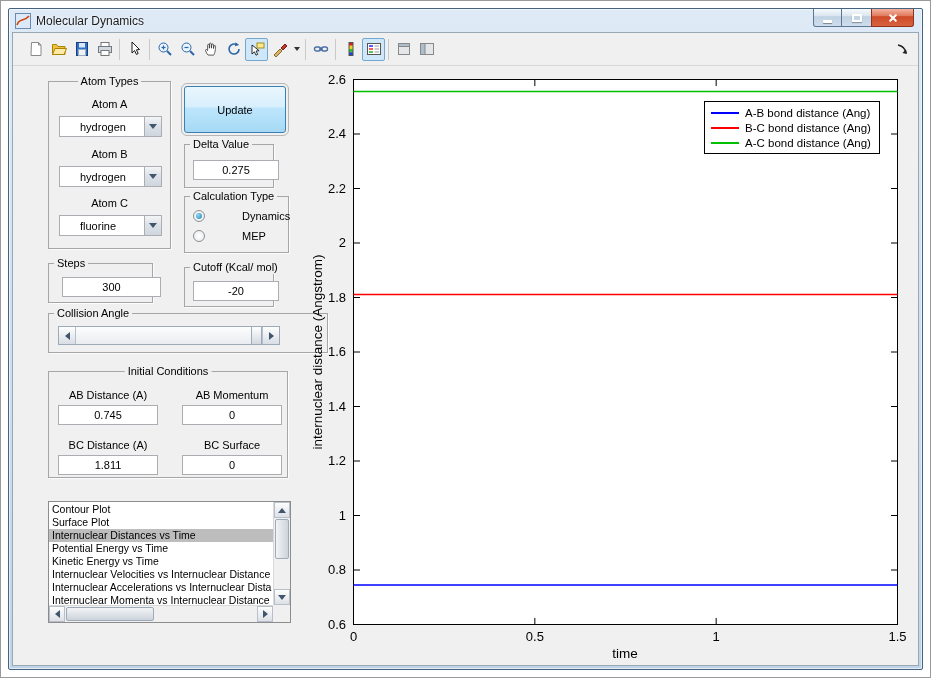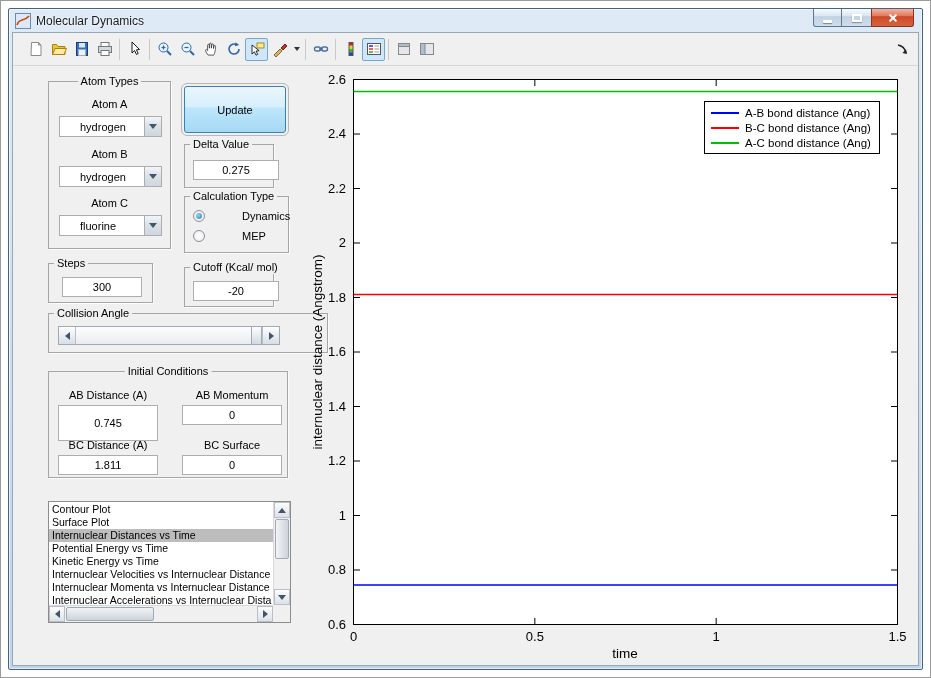--- a/index.html
+++ b/index.html
@@ -292,21 +292,21 @@
         <span>Dynamics</span>
       </div>
       <div class="radio-row" style="left:8px;top:33px;">
         <span class="radio-circle"></span>
         <span>MEP</span>
       </div>
     </div>
 
     <div class="groupbox" style="left:35px;top:230px;width:105px;height:40px;">
       <span class="gb-title">Steps</span>
-      <div class="edit" style="left:13px;top:13px;width:80px;height:20px;">300</div>
+      <div class="edit" style="left:13px;top:13px;width:99px;height:20px;">300</div>
     </div>
 
     <div class="groupbox" style="left:171px;top:234px;width:90px;height:40px;">
       <span class="gb-title">Cutoff (Kcal/ mol)</span>
       <div class="edit" style="left:8px;top:13px;width:86px;height:20px;">-20</div>
     </div>
 
     <div class="groupbox" style="left:35px;top:280px;width:280px;height:40px;">
       <span class="gb-title">Collision Angle</span>
       <div class="hslider" style="left:9px;top:12px;width:222px;height:19px;">
@@ -317,38 +317,38 @@
         <span class="sl-btn right">
               <span class="tri-right"></span>
             </span>
       </div>
     </div>
 
     <div class="groupbox" style="left:35px;top:338px;width:240px;height:107px;">
       <span class="gb-title centered">Initial Conditions</span>
       <div class="field-label" style="left:9px;top:17px;width:100px;">AB Distance (A)</div>
       <div class="field-label" style="left:133px;top:17px;width:100px;">AB Momentum</div>
-      <div class="edit" style="left:9px;top:33px;width:100px;height:36px;">0.745</div>
+      <div class="edit" style="left:9px;top:33px;width:100px;height:20px;">0.745</div>
       <div class="edit" style="left:133px;top:33px;width:100px;height:20px;">0</div>
       <div class="field-label" style="left:9px;top:67px;width:100px;">BC Distance (A)</div>
       <div class="field-label" style="left:133px;top:67px;width:100px;">BC Surface</div>
       <div class="edit" style="left:9px;top:83px;width:100px;height:20px;">1.811</div>
       <div class="edit" style="left:133px;top:83px;width:100px;height:20px;">0</div>
     </div>
 
     <div class="listbox">
       <div class="list-items" id="list-items">
             <div class="list-item">Contour Plot</div>
             <div class="list-item">Surface Plot</div>
             <div class="list-item selected">Internuclear Distances vs Time</div>
             <div class="list-item">Potential Energy vs Time</div>
             <div class="list-item">Kinetic Energy vs Time</div>
             <div class="list-item">Internuclear Velocities vs Internuclear Distance</div>
+            <div class="list-item">Internuclear Accelerations vs Internuclear Dista</div>
             <div class="list-item">Internuclear Momenta vs Internuclear Distance</div>
-            <div class="list-item">Internuclear Accelerations vs Internuclear Dista</div>
           </div>
       <div class="vscroll">
         <div class="sc-btn up">
               <span class="tri-up"></span>
             </div>
         <div class="vs-thumb"></div>
         <div class="sc-btn down">
               <span class="tri-down"></span>
             </div>
       </div>

